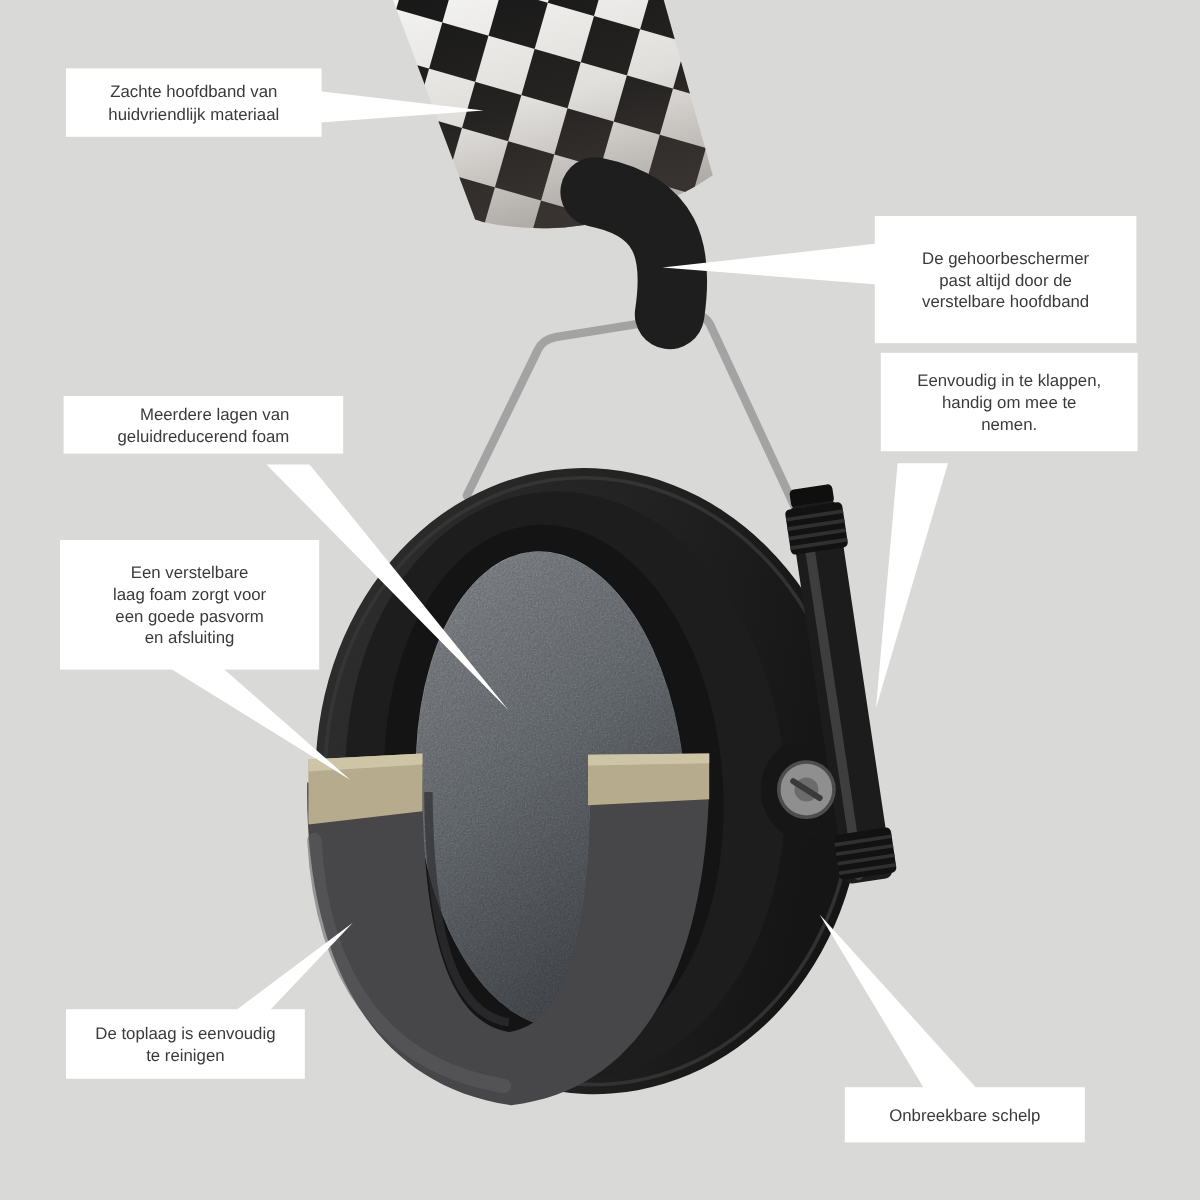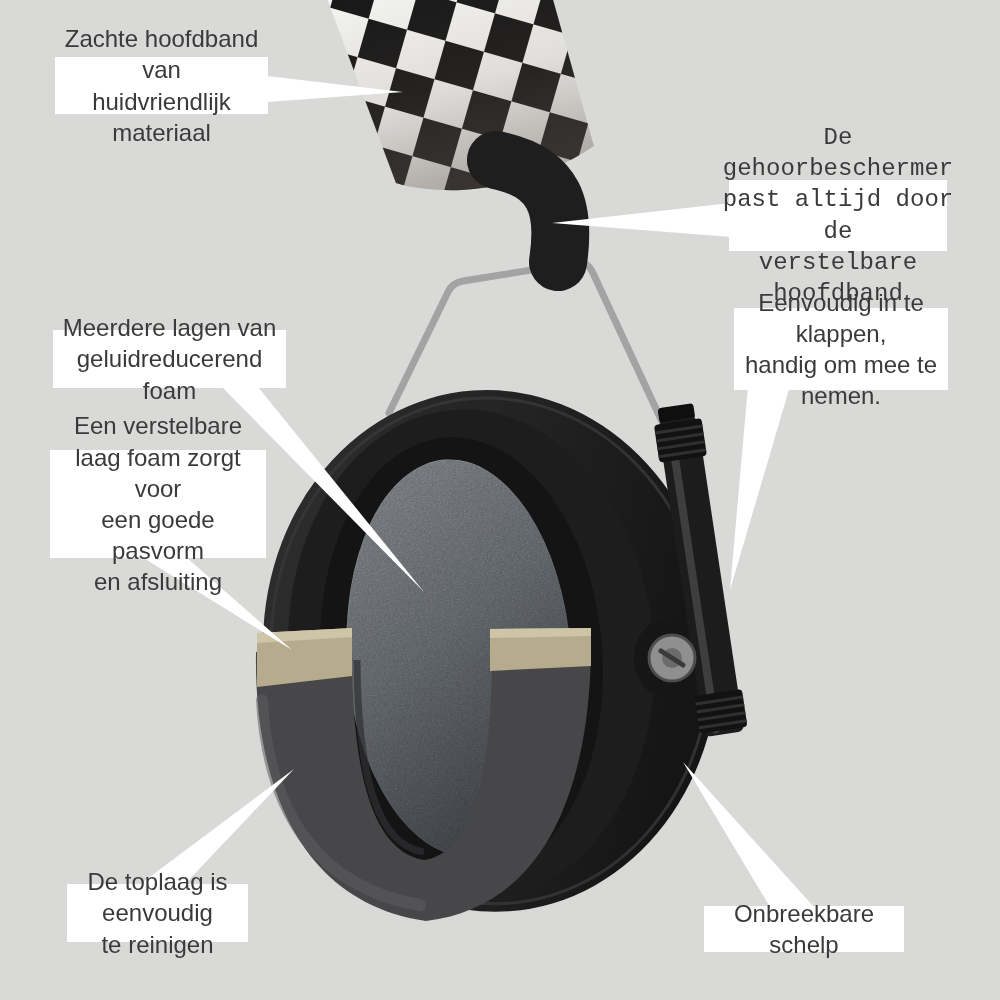--- a/index.html
+++ b/index.html
@@ -3,21 +3,21 @@
 <meta charset="utf-8">
 <style>
   html,body { margin:0; padding:0; background:#d9d9d8; }
   .stage {
     position:relative; width:1000px; height:1000px; overflow:hidden;
     background:#d9d9d8; font-family:"Liberation Sans", sans-serif;
   }
   svg.art { position:absolute; left:0; top:0; }
   .callout {
     position:absolute; background:#ffffff; color:#3a3a3a;
-    font-size:24px; line-height:1.3; text-align:center;
+    font-size:14px; line-height:1.3; text-align:center;
     display:flex; align-items:center; justify-content:center;
     white-space:pre-line; padding:4px 6px; box-sizing:border-box;
   }
 </style>
 </head>
 <body>
 
 <div class="stage">
 
   <svg class="art" viewBox="0 0 1000 1000" width="1000" height="1000">
@@ -118,45 +118,45 @@
       <polygon points="139,885 184,885 294,769"></polygon>
       <polygon points="770,907 814,907 683,762"></polygon>
     </g>
   </svg>
 
   <div class="callout" style="left:55px; top:57px; width:213px; height:57px;">
     <span>Zachte hoofdband van
 huidvriendlijk materiaal</span>
   </div>
 
-  <div class="callout" style="left:729px; top:180px; width:218px; height:71px;font-family:Liberation Mono, monospace;">
+  <div class="callout" style="left:729px; top:180px; width:218px; height:106px;">
     <span>De gehoorbeschermer
 past altijd door de
 verstelbare hoofdband</span>
   </div>
 
-  <div class="callout" style="left:734px; top:308px; width:214px; height:82px;">
+  <div class="callout" style="left:734px; top:294px; width:214px; height:82px;">
     <span>Eenvoudig in te klappen,
 handig om mee te
 nemen.</span>
   </div>
 
-  <div class="callout" style="left:53px; top:330px; width:233px; height:58px;">
+  <div class="callout" style="left:53px; top:330px; width:233px; height:48px;text-align:right;">
     <span>Meerdere lagen van
 geluidreducerend foam</span>
   </div>
 
   <div class="callout" style="left:50px; top:450px; width:216px; height:108px;">
     <span>Een verstelbare
 laag foam zorgt voor
 een goede pasvorm
 en afsluiting</span>
   </div>
 
-  <div class="callout" style="left:55px; top:884px; width:181px; height:58px;margin-left:12px;">
+  <div class="callout" style="left:55px; top:841px; width:199px; height:58px;">
     <span>De toplaag is eenvoudig
 te reinigen</span>
   </div>
 
   <div class="callout" style="left:704px; top:906px; width:200px; height:46px;">
     <span>Onbreekbare schelp</span>
   </div>
 
 </div>
 

